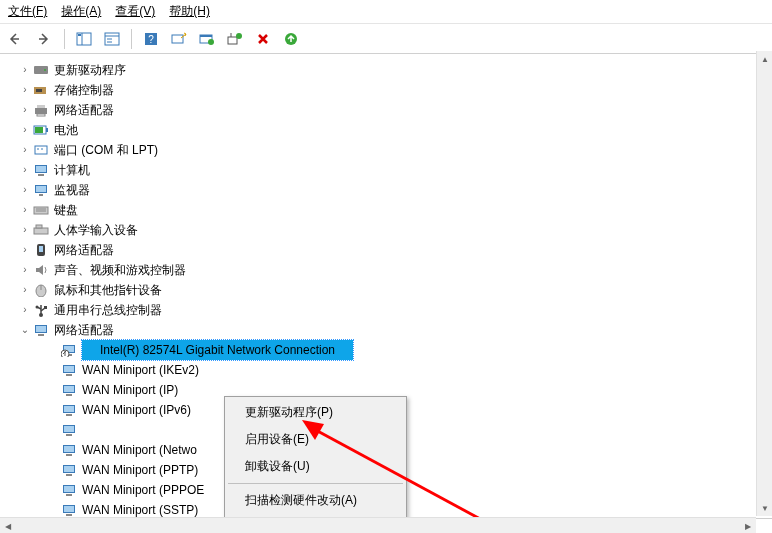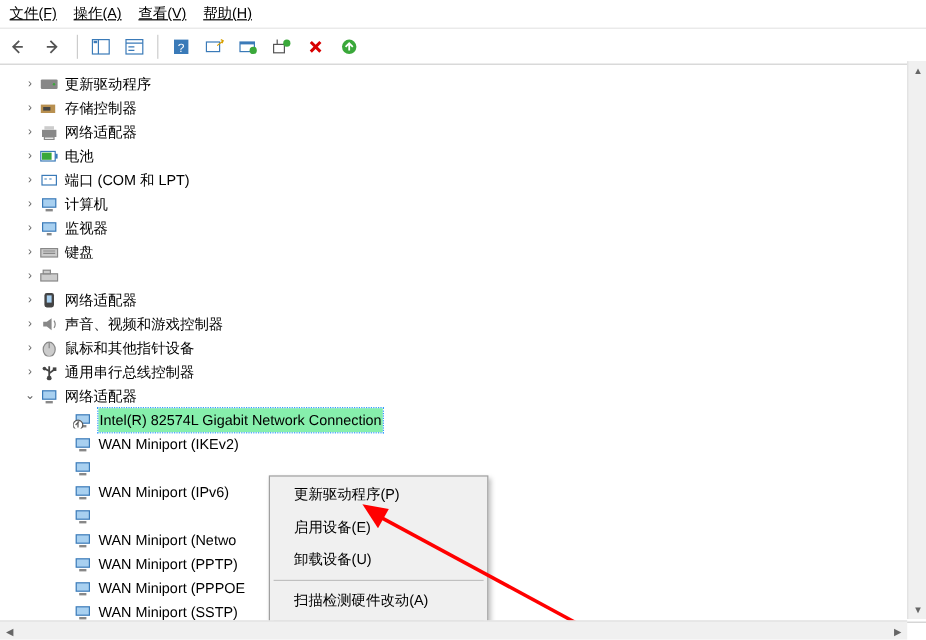--- a/index.html
+++ b/index.html
@@ -72,23 +72,23 @@
   .icon-slot {
     width: 18px;
     height: 16px;
     display: inline-flex;
     align-items: center;
     justify-content: center;
     margin-right: 4px;
   }
   .node .label { cursor: default; }
   .selected .label {
-    background: #86efac;
+    background: #0ea5e9;
     outline: 1px dotted #3399ff;
-    padding: 0 1px;
+    padding: 0 18px;
   }
   .ctx-menu {
     position: absolute;
     top: 342px;
     left: 224px;
     width: 183px;
     background: #f0f0f0;
     border: 1px solid #a0a0a0;
     box-shadow: 2px 2px 4px rgba(0,0,0,0.25);
     padding: 2px;
@@ -307,20 +307,21 @@
       <span class="label">键盘</span>
     </div>
     <div class="node">
       <span class="twisty">›</span>
       <span class="icon-slot">
           <svg width="16" height="12">
             <rect x="1" y="4" width="14" height="6" fill="#ccc" stroke="#888"></rect>
             <rect x="3" y="1" width="6" height="3" fill="#ccc" stroke="#888"></rect>
           </svg>
         </span>
+      <span class="label">人体学输入设备</span>
     </div>
     <div class="node">
       <span class="twisty">›</span>
       <span class="icon-slot">
           <svg width="12" height="14">
             <rect x="2" y="1" width="8" height="12" rx="2" fill="#444"></rect>
             <rect x="4" y="3" width="4" height="6" fill="#a8d0f0"></rect>
           </svg>
         </span>
       <span class="label">网络适配器</span>
@@ -393,20 +394,21 @@
       <span class="label">WAN Miniport (IKEv2)</span>
     </div>
     <div class="node child">
       <span class="icon-slot">
           <svg width="16" height="14">
             <rect x="2" y="2" width="12" height="8" fill="#3a7ab8"></rect>
             <rect x="3" y="3" width="10" height="6" fill="#a8d0f0"></rect>
             <rect x="5" y="11" width="6" height="2" fill="#888"></rect>
           </svg>
         </span>
+      <span class="label">WAN Miniport (IP)</span>
     </div>
     <div class="node child">
       <span class="icon-slot">
           <svg width="16" height="14">
             <rect x="2" y="2" width="12" height="8" fill="#3a7ab8"></rect>
             <rect x="3" y="3" width="10" height="6" fill="#a8d0f0"></rect>
             <rect x="5" y="11" width="6" height="2" fill="#888"></rect>
           </svg>
         </span>
       <span class="label">WAN Miniport (IPv6)</span>

